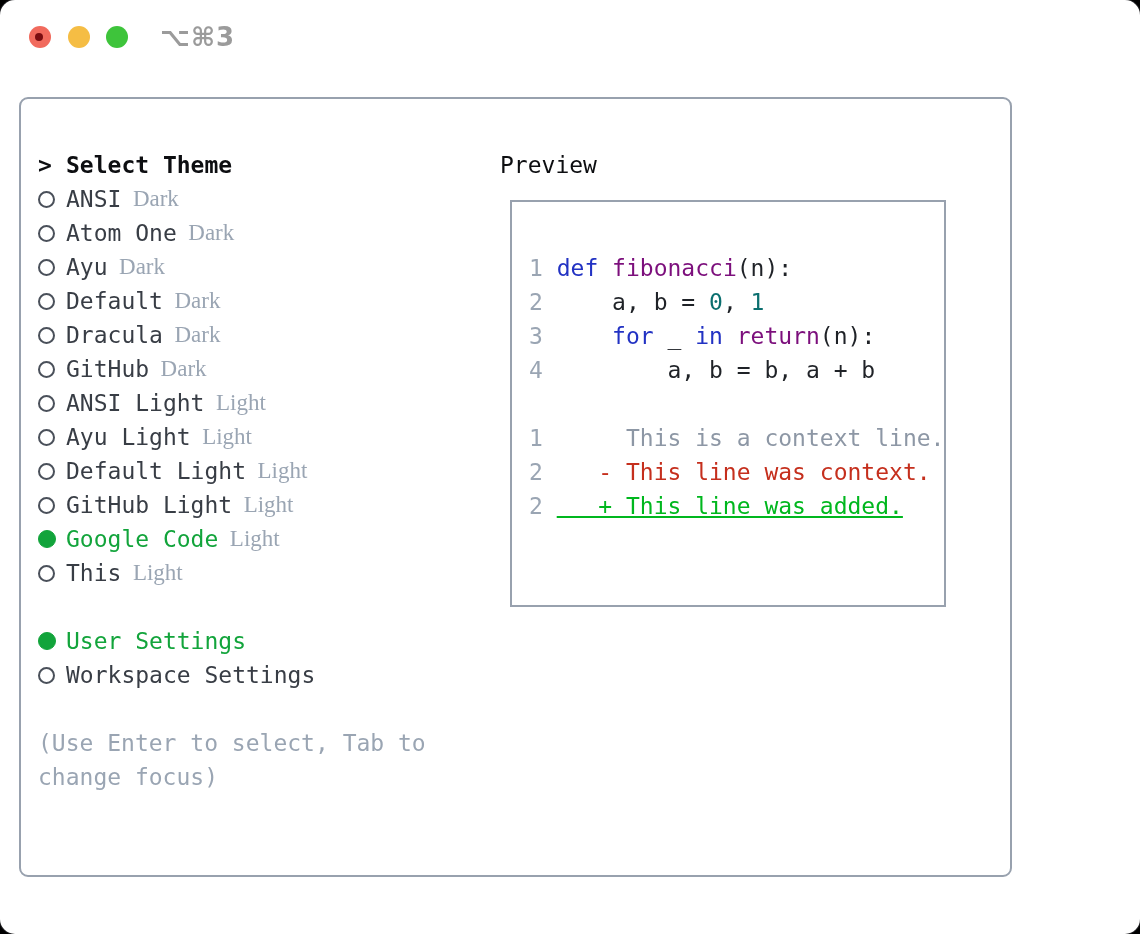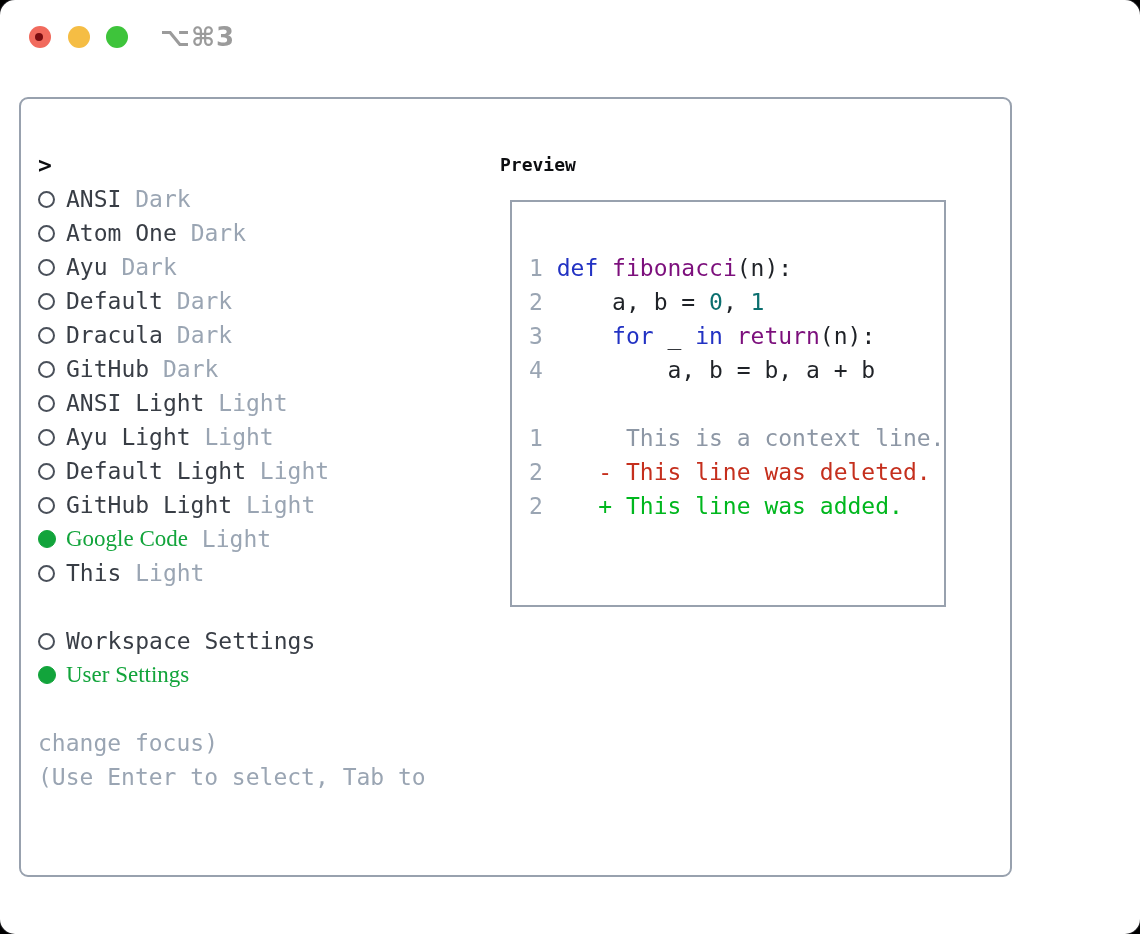--- a/index.html
+++ b/index.html
@@ -20,36 +20,36 @@
 
   
   .left-col{position:absolute;left:38px;top:148px;width:450px;}
   .row{height:34px;display:flex;align-items:center;font-size:23px;color:var(--text-dark);white-space:pre;}
   .marker{display:inline-flex;width:28px;align-items:center;flex:none;}
   .prefix{font-weight:bold;color:var(--text-black);}
   .h-label{font-weight:bold;color:var(--text-black);}
   .radio{width:13px;height:13px;border:2px solid #4a505a;border-radius:50%;box-sizing:content-box;}
   .radio.filled{width:16px;height:16px;border:1px solid var(--accent-green);background:var(--accent-green);}
   .tname{color:var(--text-dark);text-align:right;}
-  .tname.sel{color:var(--accent-green);font-family:Liberation Serif, serif;}
-  .tvariant{color:var(--muted);margin-left:1ch;}
+  .tname.sel{color:var(--accent-green);}
+  .tvariant{color:var(--muted);margin-left:1ch;font-family:Liberation Serif, serif;}
   .help{color:var(--muted);}
 
   
-  .preview-title{position:absolute;left:500px;top:148px;height:34px;line-height:34px;font-size:18px;font-weight:bold;color:var(--text-black);}
+  .preview-title{position:absolute;left:500px;top:148px;height:34px;line-height:34px;font-size:23px;font-weight:normal;color:var(--text-black);}
   .preview-box{position:absolute;left:510px;top:200px;width:436px;height:407px;border:2px solid var(--panel-border);box-sizing:border-box;padding:49px 0 0 17px;overflow:hidden;}
   .pline{height:34px;line-height:34px;font-size:23px;white-space:pre;}
   .lnum{color:var(--lnum);}
   .kw{color:var(--kw);}
   .fn{color:var(--fn);}
   .lit{color:var(--lit);}
   .pl{color:var(--pl);}
   .ctx{color:var(--ctx);}
   .del{color:var(--del);}
-  .add{color:var(--add);}
+  .add{color:var(--add);text-decoration:underline;}
 </style>
 </head>
 <body>
 
 <div class="stage">
   <div class="window">
 
     <div class="titlebar">
       <span class="tl close">
           <span class="tl-dot"></span>
@@ -57,58 +57,59 @@
       <span class="tl min"></span>
       <span class="tl max"></span>
       <span class="win-title">⌥⌘3</span>
     </div>
 
     <div class="panel"></div>
 
     <div class="left-col">
       <div class="row">
         <span class="marker prefix">&gt;</span>
+        <span class="h-label">Select Theme</span>
       </div>
       <div id="theme-list">
           <div class="row"><span class="marker"><span class="radio"></span></span><span class="tname">ANSI</span><span class="tvariant">Dark</span></div>
           <div class="row"><span class="marker"><span class="radio"></span></span><span class="tname">Atom One</span><span class="tvariant">Dark</span></div>
           <div class="row"><span class="marker"><span class="radio"></span></span><span class="tname">Ayu</span><span class="tvariant">Dark</span></div>
           <div class="row"><span class="marker"><span class="radio"></span></span><span class="tname">Default</span><span class="tvariant">Dark</span></div>
           <div class="row"><span class="marker"><span class="radio"></span></span><span class="tname">Dracula</span><span class="tvariant">Dark</span></div>
           <div class="row"><span class="marker"><span class="radio"></span></span><span class="tname">GitHub</span><span class="tvariant">Dark</span></div>
           <div class="row"><span class="marker"><span class="radio"></span></span><span class="tname">ANSI Light</span><span class="tvariant">Light</span></div>
           <div class="row"><span class="marker"><span class="radio"></span></span><span class="tname">Ayu Light</span><span class="tvariant">Light</span></div>
           <div class="row"><span class="marker"><span class="radio"></span></span><span class="tname">Default Light</span><span class="tvariant">Light</span></div>
           <div class="row"><span class="marker"><span class="radio"></span></span><span class="tname">GitHub Light</span><span class="tvariant">Light</span></div>
           <div class="row"><span class="marker"><span class="radio filled"></span></span><span class="tname sel">Google Code</span><span class="tvariant">Light</span></div>
           <div class="row"><span class="marker"><span class="radio"></span></span><span class="tname">This</span><span class="tvariant">Light</span></div>
         </div>
       <div class="row"></div>
       <div id="apply-list">
+          <div class="row"><span class="marker"><span class="radio filled"></span></span><span class="tname sel">User Settings</span></div>
           <div class="row"><span class="marker"><span class="radio"></span></span><span class="tname">Workspace Settings</span></div>
-          <div class="row"><span class="marker"><span class="radio filled"></span></span><span class="tname sel">User Settings</span></div>
         </div>
       <div class="row"></div>
       <div id="help-lines">
+          <div class="row help">(Use Enter to select, Tab to</div>
           <div class="row help">change focus)</div>
-          <div class="row help">(Use Enter to select, Tab to</div>
         </div>
     </div>
 
     <div class="preview-title">Preview</div>
 
     <div class="preview-box">
       <div id="code-lines">
           <div class="pline"><span class="lnum">1 </span><span class="kw">def</span><span class="pl"> </span><span class="fn">fibonacci</span><span class="pl">(n):</span></div>
           <div class="pline"><span class="lnum">2 </span><span class="pl">    a, b = </span><span class="lit">0</span><span class="pl">, </span><span class="lit">1</span></div>
           <div class="pline"><span class="lnum">3 </span><span class="pl">    </span><span class="kw">for</span><span class="pl"> _ </span><span class="kw">in</span><span class="pl"> </span><span class="fn">return</span><span class="pl">(n):</span></div>
           <div class="pline"><span class="lnum">4 </span><span class="pl">        a, b = b, a + b</span></div>
         </div>
       <div class="pline"></div>
       <div id="diff-lines">
           <div class="pline"><span class="lnum">1 </span><span class="ctx">     This is a context line.</span></div>
-          <div class="pline"><span class="lnum">2 </span><span class="del">   - This line was deleted.</span></div>
+          <div class="pline"><span class="lnum">2 </span><span class="del">   - This line was context.</span></div>
           <div class="pline"><span class="lnum">2 </span><span class="add">   + This line was added.</span></div>
         </div>
     </div>
 
   </div>
 </div>
 
 </body></html>

